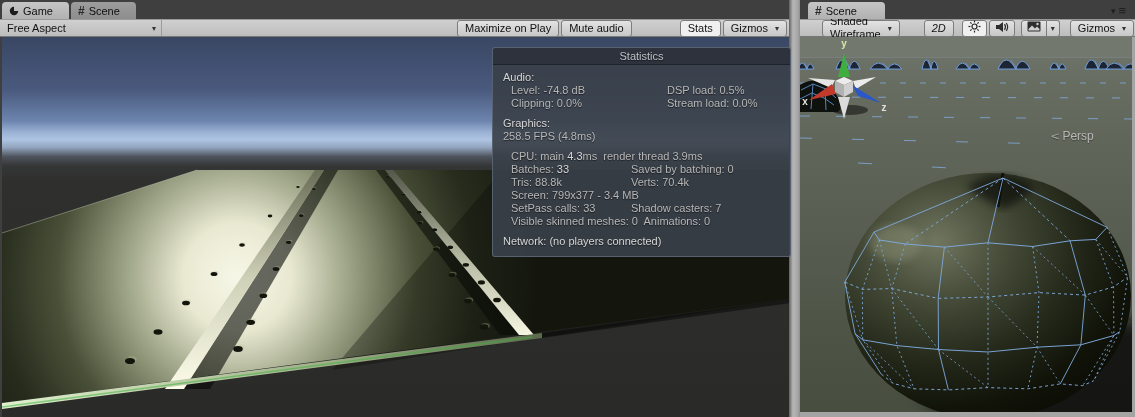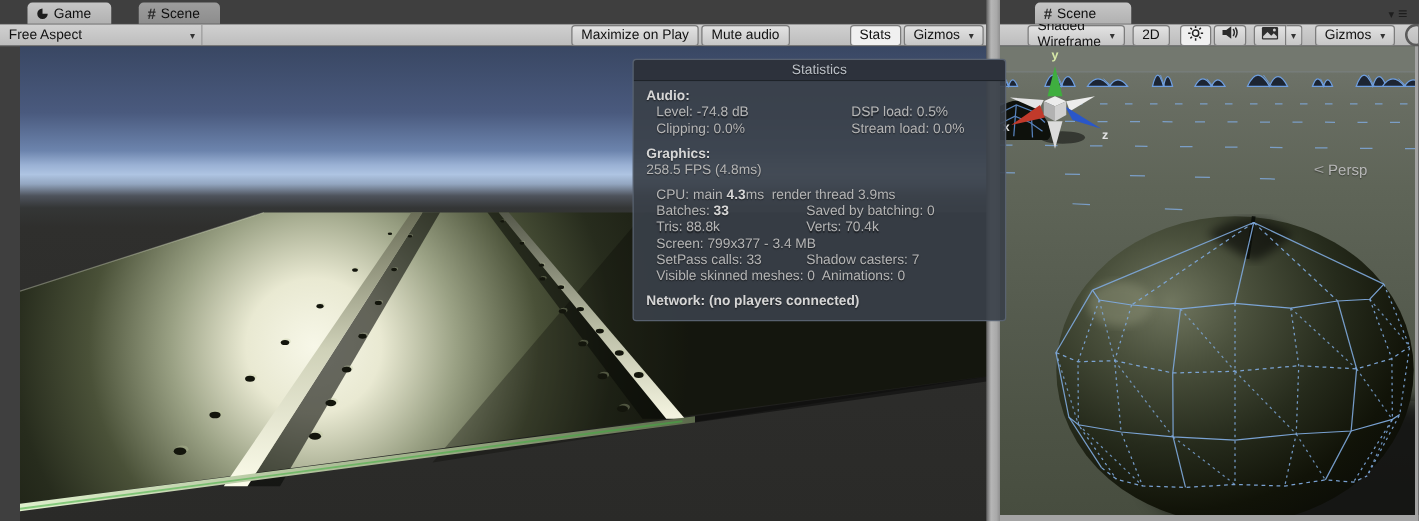--- a/index.html
+++ b/index.html
@@ -7,21 +7,21 @@
        font-family:"Liberation Sans",sans-serif;font-size:11px;color:#111;background:#3f3f3f;}
   .panel{position:absolute;top:0;height:417px;}
   #left-panel{left:0;width:789px;}
   #divider{position:absolute;left:789px;top:0;width:11px;height:417px;
            background:linear-gradient(90deg,#5f5f5f,#b6b6b6 35%,#a9a9a9 75%,#8f8f8f);}
   #right-panel{left:800px;width:335px;}
 
   
   .tabbar{height:19px;background:#3f3f3f;display:flex;align-items:flex-end;padding-left:2px;position:relative;}
   .tab{height:17px;display:flex;align-items:center;gap:4px;padding:0 16px 0 7px;
-       border-radius:4px 4px 0 0;background:linear-gradient(#9d9d9d,#8d8d8d);margin-right:2px;color:#0e0e0e;cursor:default;margin-left:20px;}
+       border-radius:4px 4px 0 0;background:linear-gradient(#9d9d9d,#8d8d8d);margin-right:2px;color:#0e0e0e;cursor:default;}
   .tab.active{background:linear-gradient(#c6c6c6,#b1b1b1);}
   .ticon{display:flex;align-items:center;}
   .hash{font-weight:bold;color:#2a2a2a;font-size:12px;line-height:10px;}
   .winmenu{position:absolute;right:8px;top:3px;color:#1e1e1e;font-size:9px;letter-spacing:1px;display:flex;gap:2px;align-items:center;}
   .winmenu .lines{font-size:13px;font-weight:bold;}
 
   
   .toolbar{height:18px;background:linear-gradient(#d0d0d0,#bdbdbd);border-top:1px solid #9a9a9a;
            border-bottom:1px solid #777;box-sizing:border-box;display:flex;align-items:center;padding:0 2px;}
   .dd{height:16px;display:flex;align-items:center;justify-content:space-between;padding:0 5px;box-sizing:border-box;color:#111;}
@@ -32,38 +32,38 @@
         display:flex;align-items:center;gap:3px;color:#111;cursor:default;}
   .tbtn.on{background:#f0f0f0;margin-left:48px;}
   .tbtn.iconbtn{padding:0 5px;}
   .combo{display:flex;margin-left:6px;}
   .combo .tbtn{margin-left:0;border-radius:3px 0 0 3px;}
   .combo .sub{border-left:none;border-radius:0 3px 3px 0;padding:0 4px;}
   .spacer{flex:1;}
   .search-stub{width:14px;height:14px;border:2px solid #5a5a5a;border-radius:50%;margin-left:8px;flex:none;}
 
   
-  #game-viewport{position:absolute;left:16px;top:37px;width:940px;height:380px;overflow:hidden;
+  #game-viewport{position:absolute;left:2px;top:37px;width:940px;height:380px;overflow:hidden;
     background:linear-gradient(180deg,#394763 0%,#4a5a7e 14%,#6c84ad 22%,#9ab1d4 25%,#aec4e2 27%,#93a6c0 29%,
                #4e535c 31.5%,#343636 34%,#2f2f2d 38%,#2a2a28 100%);}
   #game-viewport svg{position:absolute;left:0;top:0;}
 
   
   .stats{position:absolute;left:490px;top:10px;width:297px;z-index:5;
          background:rgba(58,64,73,0.92);border:1px solid rgba(92,102,116,0.9);border-radius:3px;
          color:#b6b6b6;text-shadow:0 1px 1px rgba(0,0,0,0.55);}
   .stats .hd{height:16px;line-height:16px;text-align:center;color:#bcc1c7;border-radius:3px 3px 0 0;
          background:rgba(44,50,59,0.95);border-bottom:1px solid rgba(28,32,38,0.8);}
   .stats .body{padding:6px 10px 8px 10px;line-height:13px;}
   .srow{display:flex;white-space:pre;}
   .ind{margin-left:8px;}
   .c1a{width:156px;flex:none;}
   .c1g{width:120px;flex:none;}
   .fpsc{width:161px;flex:none;}
-  .b{font-weight:bold;color:#d6d6d6;}
+  .b{font-weight:normal;color:#d6d6d6;}
   .gap{margin-top:7px;flex-direction:column;}
 
   
   #scene-viewport{position:absolute;left:0;top:37px;width:332px;height:375px;overflow:hidden;
     border-right:3px solid #a4a4a4;border-bottom:5px solid #a4a4a4;
     background:linear-gradient(180deg,#71766d 0%,#686d62 12%,#5f6558 30%,#565c4f 55%,#4d5345 80%,#474d3f 100%);}
   #scene-viewport svg{position:absolute;left:0;top:0;}
   #gizmo{position:absolute;right:2px;top:6px;}
   .persp{position:absolute;left:252px;top:92px;color:#b8b8b8;font-size:12px;display:flex;gap:4px;align-items:center;
          text-shadow:0 1px 1px rgba(0,0,0,0.4);}
@@ -260,21 +260,21 @@
         <span>▾</span>
         <span class="lines">≡</span>
       </div>
     </div>
 
     <div class="toolbar">
       <div class="tbtn" style="width:130px;justify-content:space-between;margin-left:20px;">
         <span>Shaded Wireframe</span>
         <span class="arrow">▾</span>
       </div>
-      <div class="tbtn" style="margin-left:6px;">
+      <div class="tbtn" style="margin-left:24px;font-style:italic;">
         <span>2D</span>
       </div>
       <div class="tbtn iconbtn on" style="margin-left:8px;">
         <span>
           <svg width="13" height="13" viewBox="0 0 13 13" stroke="#252525" stroke-width="1.2" fill="none">
             <circle cx="6.5" cy="6.5" r="2.5"></circle>
             <line x1="6.5" y1="0.5" x2="6.5" y2="2.4"></line>
               <line x1="6.5" y1="10.6" x2="6.5" y2="12.5"></line>
             <line x1="0.5" y1="6.5" x2="2.4" y2="6.5"></line>
               <line x1="10.6" y1="6.5" x2="12.5" y2="6.5"></line>

